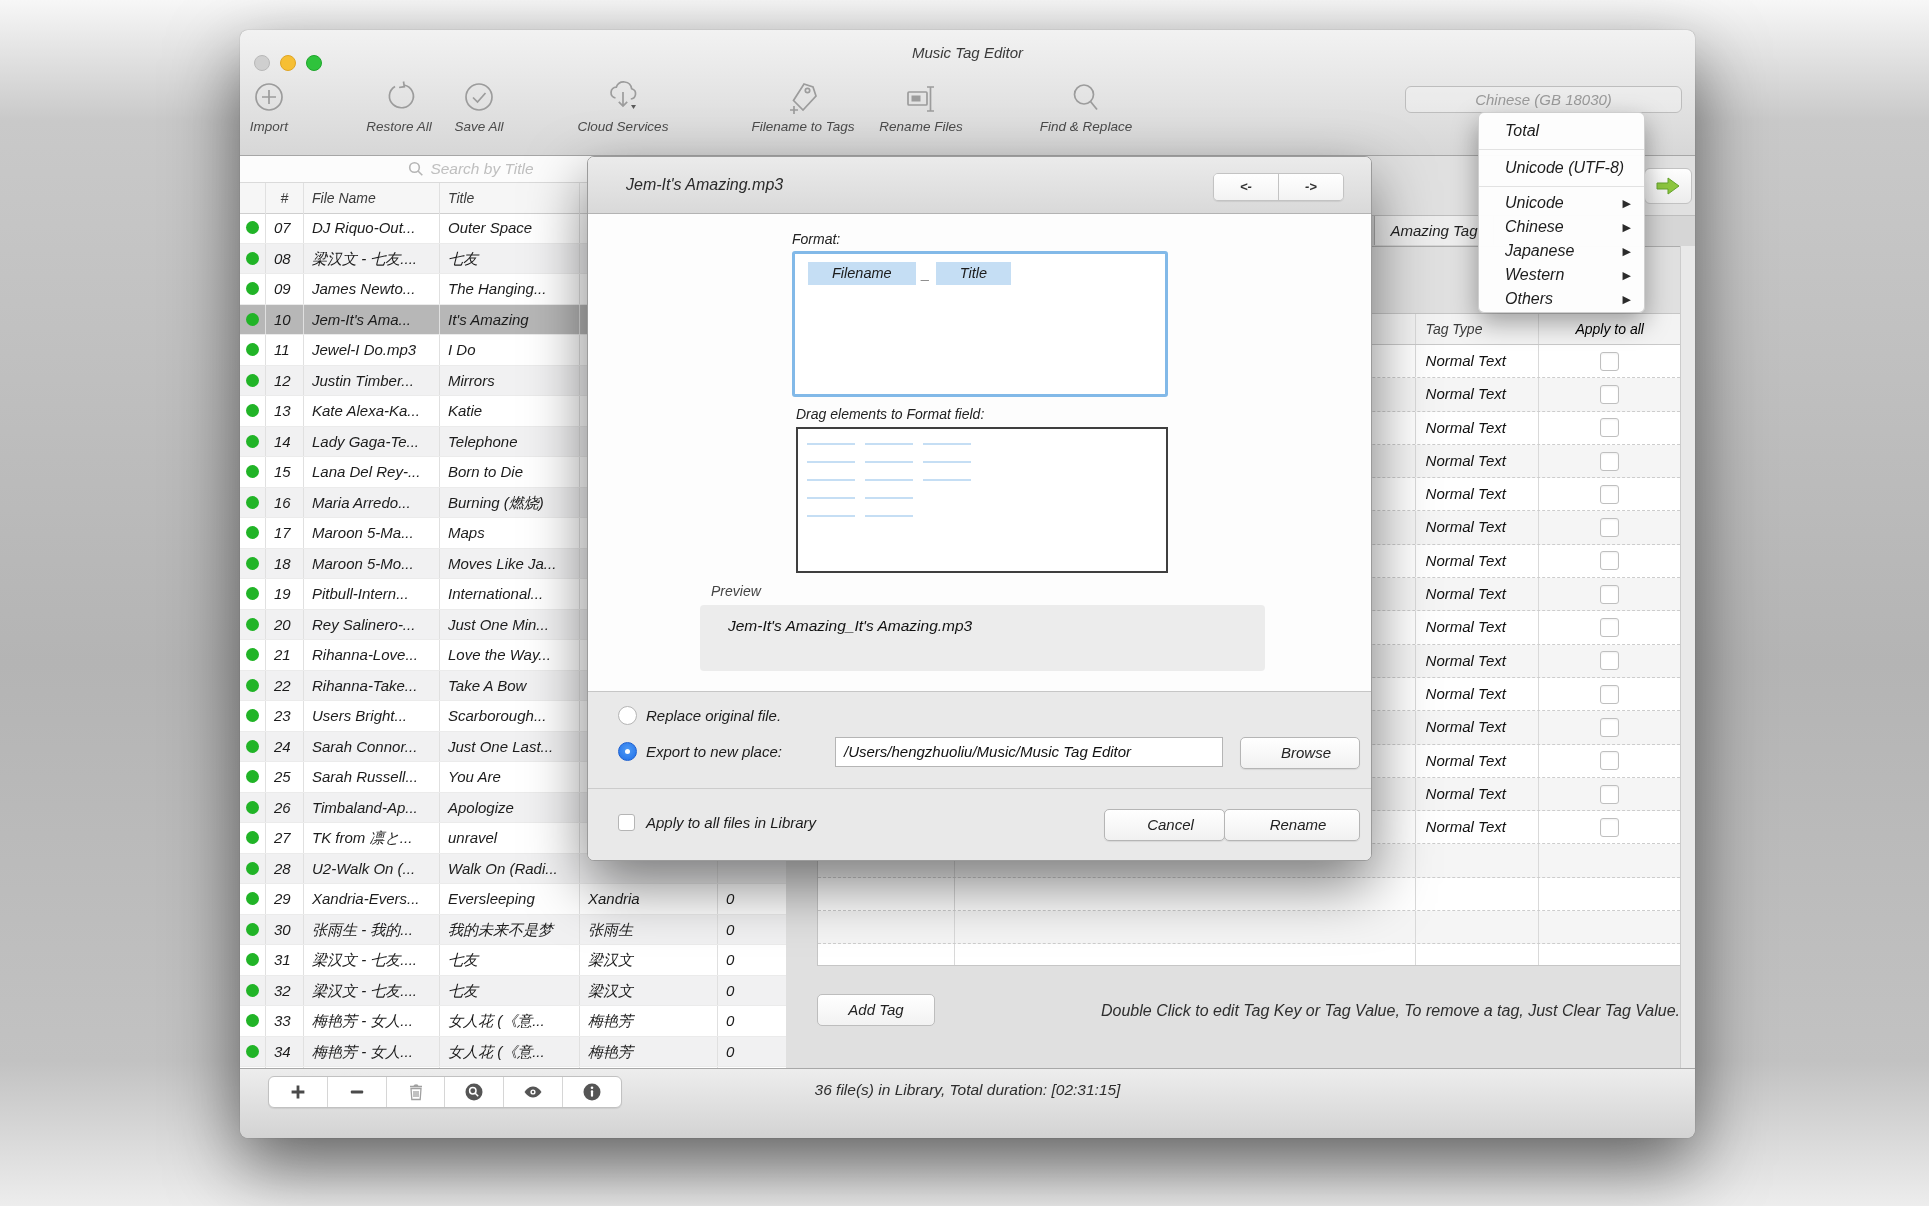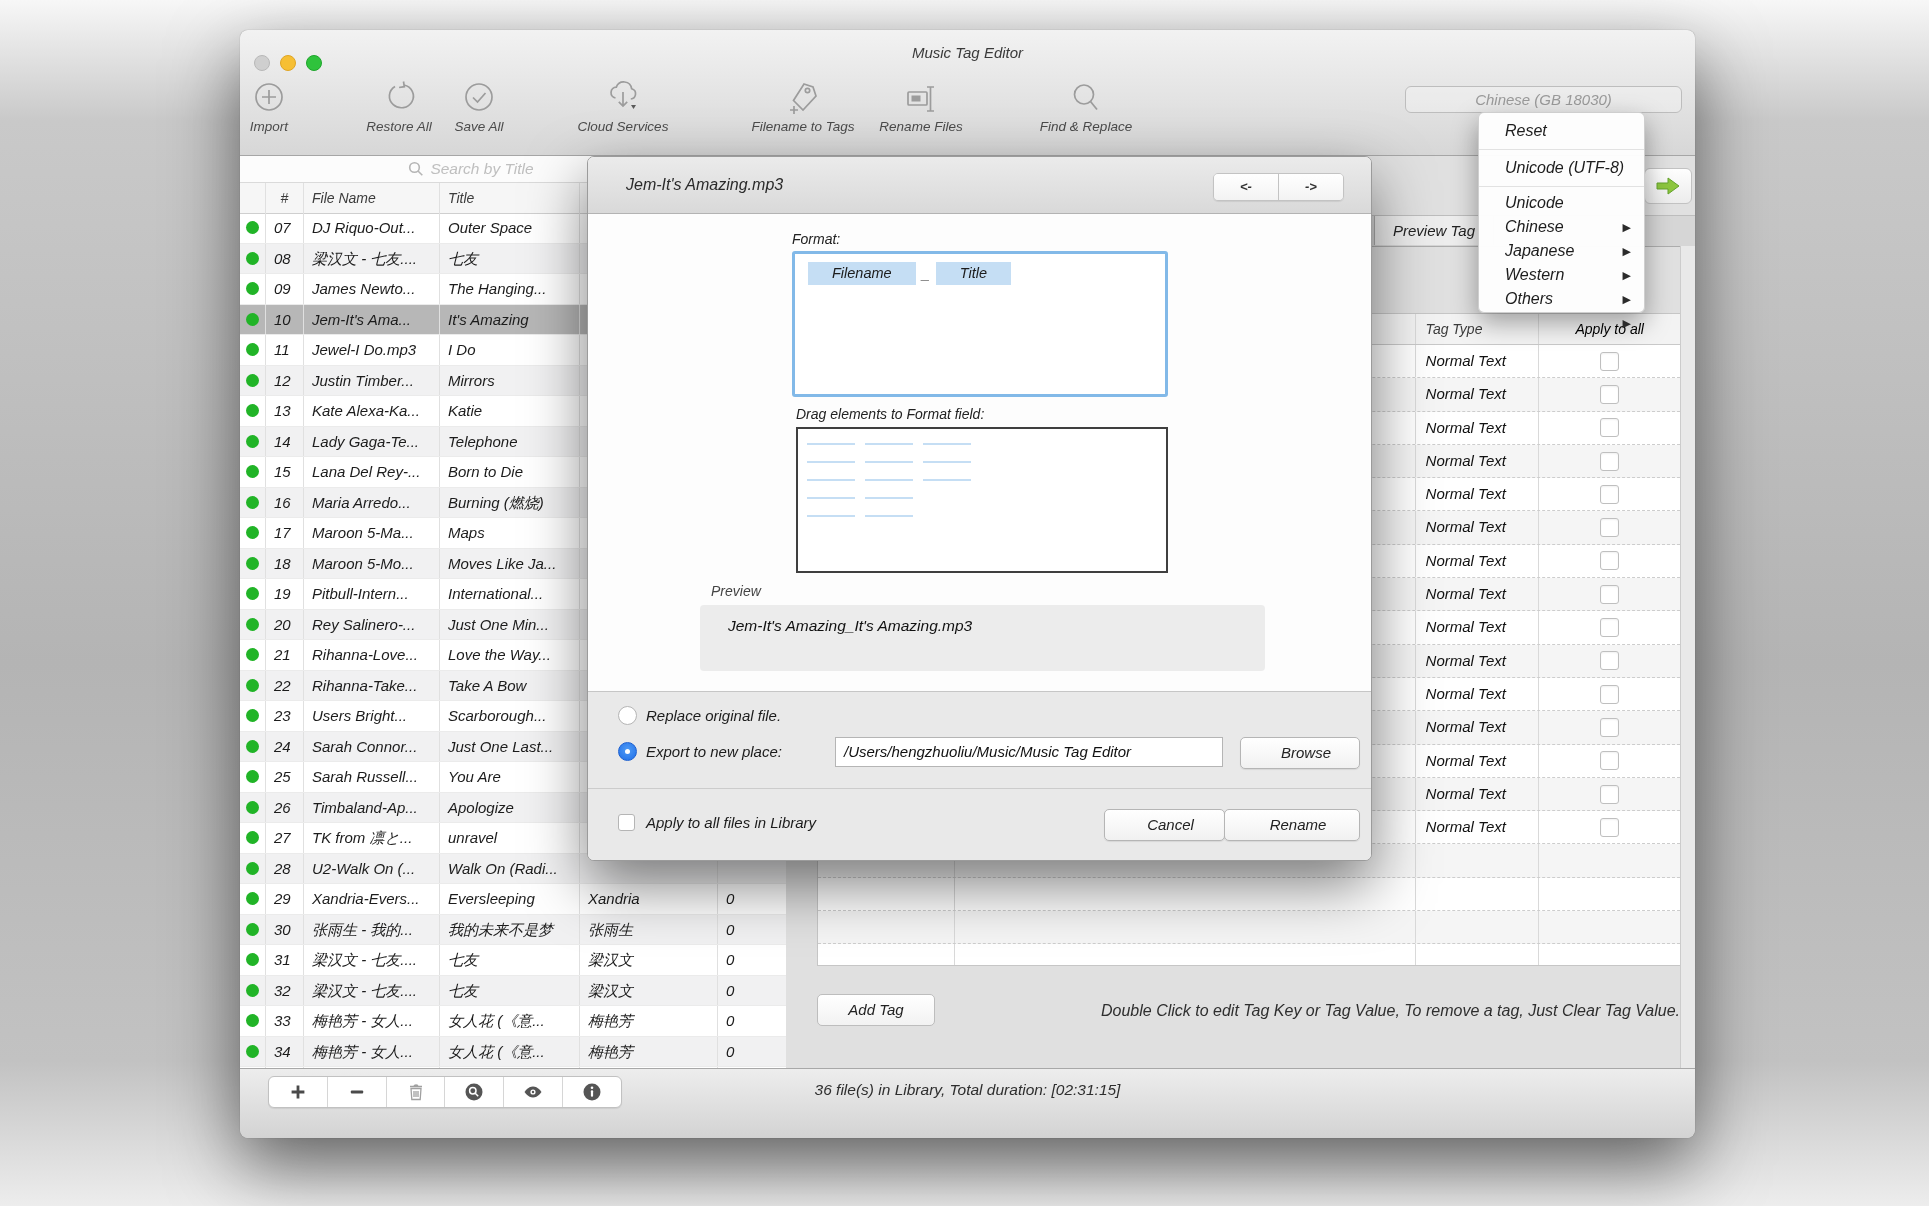--- a/index.html
+++ b/index.html
@@ -75,21 +75,21 @@
   .segbtn:last-child{border-right:none;}
   .statustext{position:absolute;left:0;right:0;top:12px;text-align:center;font-size:15.5px;color:#2e2e2e;}
   
   .go-btn{position:absolute;left:1404px;top:138px;width:46px;height:34px;background:linear-gradient(#fefefe,#ececec);
     border:1px solid #c2c2c2;border-radius:6px;display:flex;align-items:center;justify-content:center;z-index:40;}
   
   .menu{position:absolute;left:1238px;top:82px;width:167px;height:201px;background:rgba(253,253,253,.98);
     border:1px solid rgba(0,0,0,.18);border-radius:6px;box-shadow:0 10px 26px rgba(0,0,0,.35);z-index:100;
     box-sizing:border-box;padding-top:4px;}
   .mi{height:28px;line-height:28px;padding-left:26px;font-size:16px;color:#1d1d1d;white-space:nowrap;}
-  .mi.sub{height:24px;line-height:24px;display:flex;flex-direction:column;}
+  .mi.sub{height:24px;line-height:24px;display:flex;}
   .marr{margin-left:auto;margin-right:13px;font-size:11px;color:#2b2b2b;align-self:center;}
   .msep{height:1px;background:#e2e2e2;margin:4px 0;}
   
   .dlg{position:absolute;left:347px;top:126px;width:785px;height:705px;border-radius:7px;background:#fdfdfd;
     border:1px solid #9b9b9b;box-shadow:0 24px 60px rgba(0,0,0,.5);z-index:50;overflow:hidden;box-sizing:border-box;}
   .dlg-head{position:absolute;left:0;top:0;width:100%;height:56px;background:linear-gradient(180deg,#ebebeb,#d9d9d9);
     border-bottom:1px solid #b3b3b3;}
   .dlg-title{position:absolute;left:38px;top:0;line-height:56px;font-size:16px;color:#2a2a2a;}
   .dlg-seg{position:absolute;right:27px;top:16px;display:flex;border:1px solid #c3c3c3;border-radius:5px;overflow:hidden;
     box-shadow:0 1px 1px rgba(0,0,0,.08);}
@@ -507,21 +507,21 @@
           <div class="c name-c">赵英俊-守候....</div>
           <div class="c title-c">守候</div>
           <div class="c artist-c">赵英俊</div>
           <div class="c track-c">0</div>
         </div>
         </div>
     </div>
 
     <div class="rpanel">
       <div class="tabstrip">
-        <div class="tab">Preview Tag</div>
+        <div class="tab">Amazing Tag</div>
       </div>
       <div class="tagtable">
         <div class="thead">
           <div class="tc key-c"></div>
           <div class="tc val-c"></div>
           <div class="tc type-c">Tag Type</div>
           <div class="tc apply-c" style="font-size:14px;color:#000000;">Apply to all</div>
         </div>
         <div class="tagrows">
 
@@ -770,21 +770,21 @@
         <div class="btn" style="left:652px;top:45px;width:106px;height:30px;line-height:30px;">Browse</div>
         <div class="foot-div"></div>
         <span class="chk" style="left:30px;top:122px;"></span>
         <span class="rlabel" style="left:58px;top:122px;">Apply to all files in Library</span>
         <div class="btn" style="left:516px;top:117px;width:107px;height:30px;line-height:30px;">Cancel</div>
         <div class="btn" style="left:636px;top:117px;width:122px;height:30px;line-height:30px;">Rename</div>
       </div>
     </div>
 
     <div class="menu">
-      <div class="mi">Reset</div>
+      <div class="mi">Total</div>
       <div class="msep"></div>
       <div class="mi">Unicode (UTF-8)</div>
       <div class="msep"></div>
       <div>
 
       <div class="mi sub">
           <span>Unicode</span>
           <span class="marr">▶</span>
         </div>
           <div class="mi sub">

